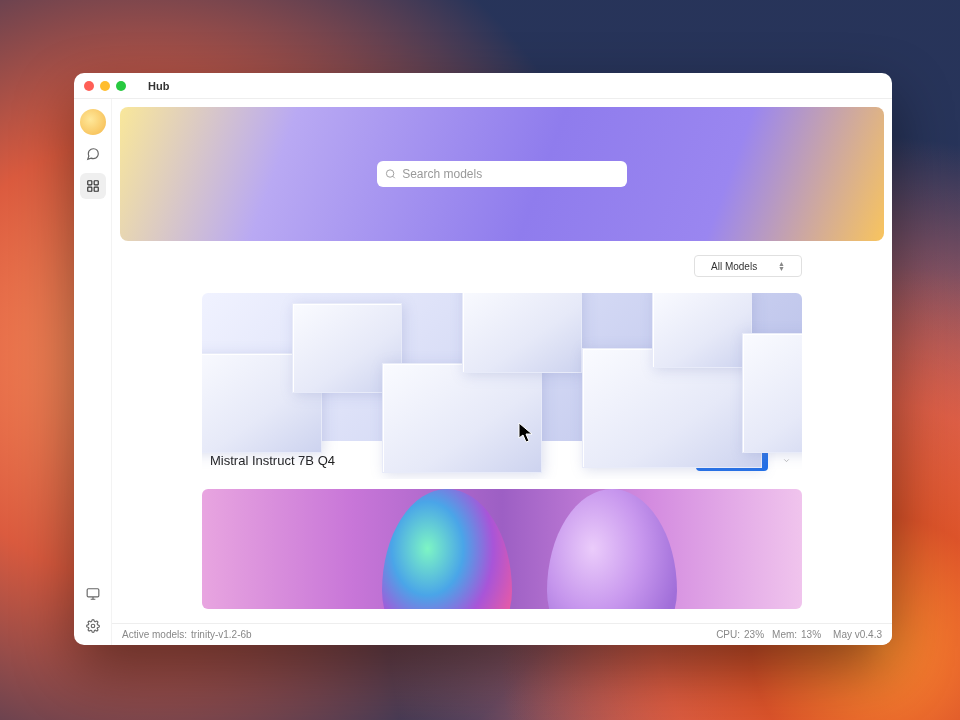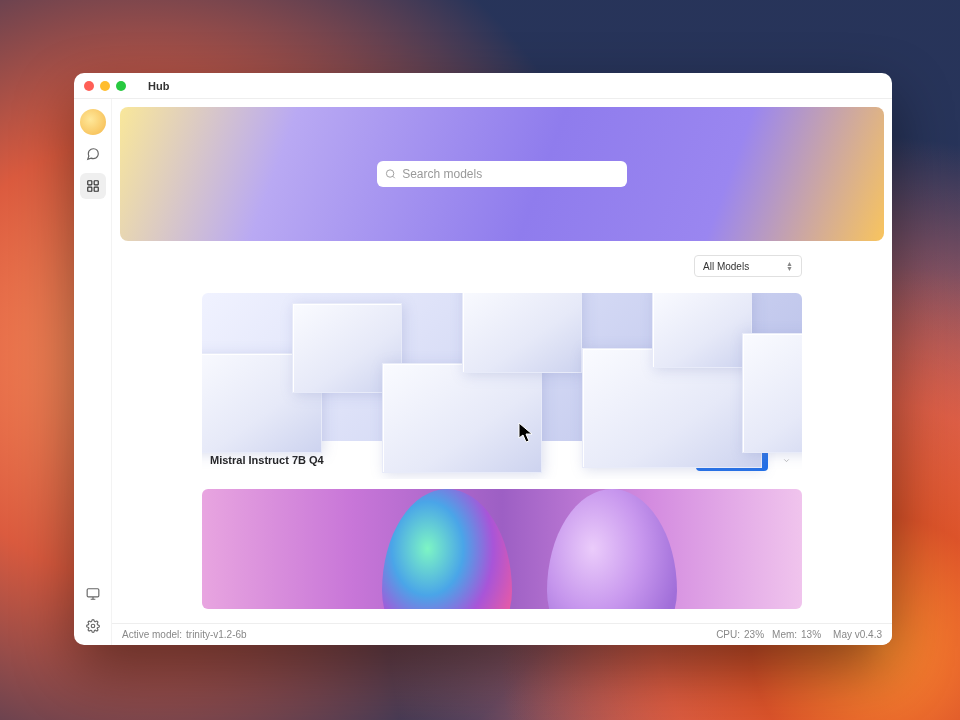--- a/index.html
+++ b/index.html
@@ -131,21 +131,21 @@
       padding: 14px 82px 10px;
     }
     .filter-select {
       width: 108px;
       height: 22px;
       border: 1px solid #e0e0e0;
       border-radius: 4px;
       display: flex;
       align-items: center;
       justify-content: space-between;
-      padding: 0 8px;
+      padding: 0 16px;
       font-size: 10px;
       color: #333;
       cursor: pointer;
     }
     .chev-updown {
       display: flex; flex-direction: column; gap: 0px; color:#888;
       font-size: 7px; line-height: 5px;
     }
     .model-card {
       margin: 6px 82px 10px;
@@ -167,22 +167,22 @@
       box-shadow: 2px 2px 12px rgba(120,130,190,0.25), inset 1px 1px 0 #fff;
     }
     .model-row {
       height: 38px;
       display: flex;
       align-items: center;
       padding: 0 8px;
       gap: 10px;
     }
     .model-name {
-      font-size: 11px;
-      font-weight: 700;
+      font-size: 13px;
+      font-weight: 400;
       color: #222;
       flex: 1;
     }
     .model-size {
       font-size: 10px;
       color: #888;
     }
     .download-btn {
       background: #1e6fea;
       color: #fff;
@@ -334,21 +334,21 @@
 
         <div class="model-card">
           <div class="model-hero faces">
             <div class="face b"></div>
             <div class="face a"></div>
           </div>
         </div>
       </div>
 
       <div class="statusbar">
-        <span>Active model:</span>
+        <span>Active models:</span>
         <span style="margin-left:-4px;">trinity-v1.2-6b</span>
         <span class="spacer"></span>
         <span>CPU:</span>
         <span style="margin-left:-4px;text-align:center;">23%</span>
         <span>Mem:</span>
         <span style="margin-left:-4px;">13%</span>
         <span style="margin-left:4px;">May v0.4.3</span>
       </div>
     </div>
   </div>

